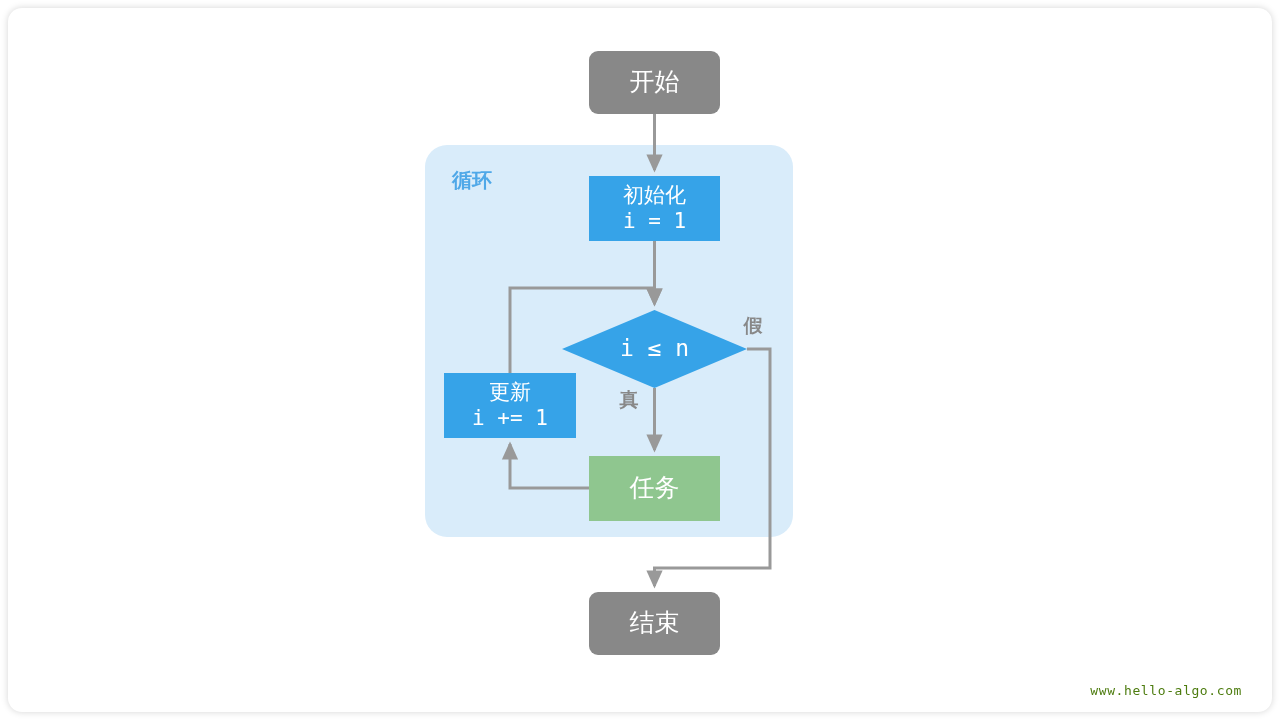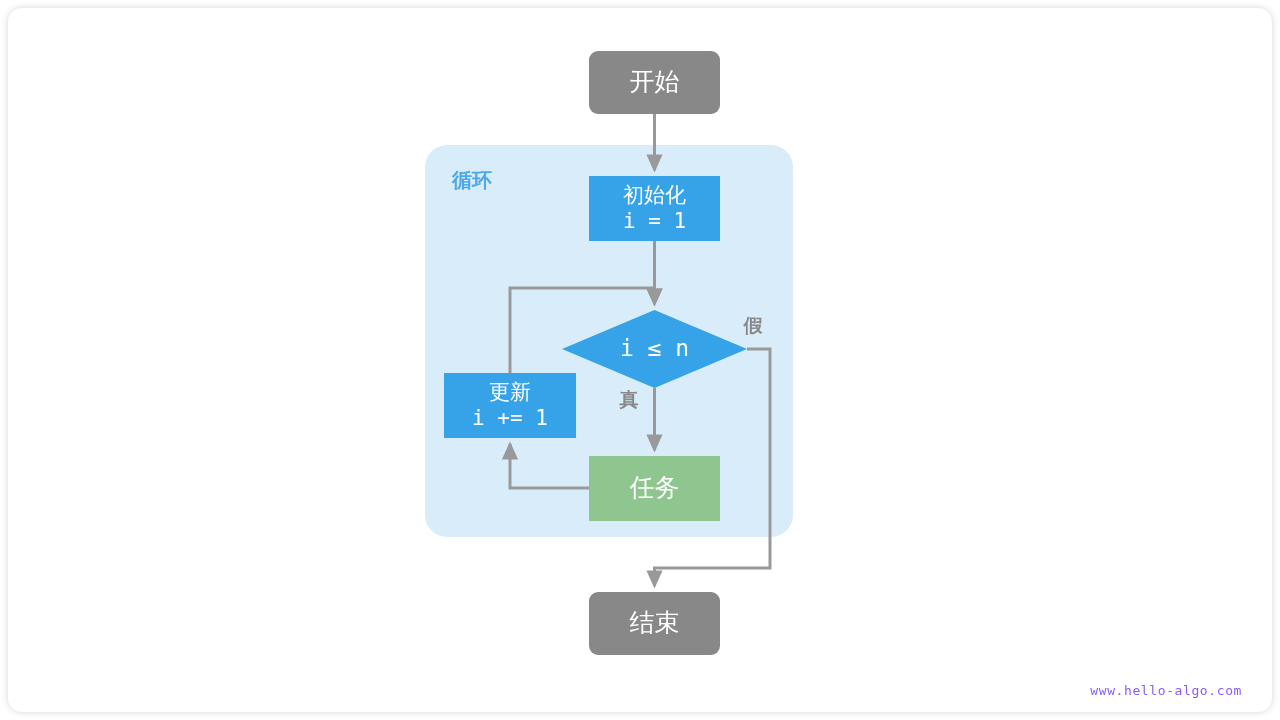--- a/index.html
+++ b/index.html
@@ -57,21 +57,21 @@
     font-size: 20px;
     dominant-baseline: middle;
   }
   .watermark {
     position: absolute;
     right: 38px;
     bottom: 22px;
     font-family: "DejaVu Sans Mono", monospace;
     font-size: 13px;
     letter-spacing: 0.6px;
-    color: #8b5cf6;
+    color: #4d7c0f;
     white-space: nowrap;
   }
 </style>
 </head>
 <body>
 
 <div id="canvas">
   <div class="frame"></div>
 
   <svg class="diagram" viewBox="0 0 1280 720" xmlns="http://www.w3.org/2000/svg">

